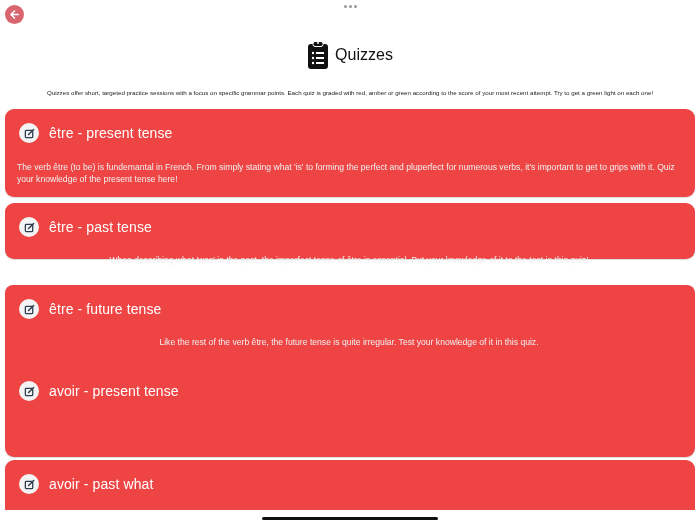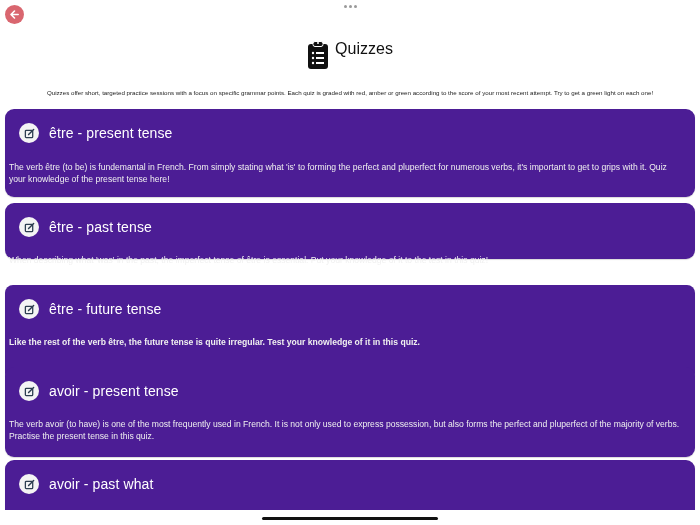--- a/index.html
+++ b/index.html
@@ -20,50 +20,50 @@
     .back-btn {
       position: absolute; left: 5px; top: 5px;
       width: 19px; height: 19px; border-radius: 50%;
       background: #d9666f;
       display: flex; align-items: center; justify-content: center;
       cursor: pointer;
     }
 
     .header {
       position: absolute; left: 0; right: 0; top: 40px;
-      display: flex; justify-content: center; align-items: flex-start; gap: 6px;
+      display: flex; justify-content: center; align-items: center; gap: 6px;
     }
     .header-title { font-size: 16px; color: #111; }
 
     .intro {
       position: absolute; left: 0; right: 0; top: 89px;
       text-align: center; font-size: 6.2px; color: #222;
     }
 
     .card {
       position: absolute; left: 5px; width: 690px;
-      background: #4c1d95; border-radius: 9px;
+      background: #ef4444; border-radius: 9px;
       color: #fff;
       box-shadow: 0 1px 1px rgba(0,0,0,0.15);
     }
     .card-head {
       position: absolute; left: 14px; top: 14px;
       display: flex; align-items: center; gap: 10px;
     }
     .card-icon {
       width: 20px; height: 20px; border-radius: 50%;
       background: #f4f4f4;
       display: flex; align-items: center; justify-content: center;
     }
     .card-title { font-size: 14px; color: #fff; letter-spacing: 0.1px; }
     .card-desc {
-      position: absolute; left: 4px; right: 14px;
+      position: absolute; left: 12px; right: 14px;
       font-size: 8.6px; line-height: 11.5px; color: #f0f0f0;
     }
-    .card-desc.center { }
+    .card-desc.center { text-align: center; }
 
     .home-indicator {
       position: absolute; left: 262px; top: 517px;
       width: 176px; height: 3px; border-radius: 2px; background: #111;
     }
   </style>
 </head>
 <body>
 
 <div class="screen">
@@ -126,34 +126,33 @@
   <div class="card" style="top:285px;height:96px;border-radius:8px;">
     <div class="card-head">
       <span class="card-icon">
         <svg width="11" height="11" viewBox="0 0 12 12">
             <rect x="1.5" y="2.5" width="8" height="8" rx="1" fill="none" stroke="#2d3e50" stroke-width="1.4"></rect>
             <path d="M5 7.2L10.5 1.7" stroke="#2d3e50" stroke-width="1.6" stroke-linecap="round"></path>
           </svg>
       </span>
       <span class="card-title">être - future tense</span>
     </div>
-    <p class="card-desc center" style="top:52px;font-weight:bold;">Like the rest of the verb être, the future tense is quite irregular. Test your knowledge of it in this quiz.</p>
+    <p class="card-desc center" style="top:52px;">Like the rest of the verb être, the future tense is quite irregular. Test your knowledge of it in this quiz.</p>
   </div>
 
   <div class="card" style="top:367px;height:90px;">
     <div class="card-head">
       <span class="card-icon">
         <svg width="11" height="11" viewBox="0 0 12 12">
             <rect x="1.5" y="2.5" width="8" height="8" rx="1" fill="none" stroke="#2d3e50" stroke-width="1.4"></rect>
             <path d="M5 7.2L10.5 1.7" stroke="#2d3e50" stroke-width="1.6" stroke-linecap="round"></path>
           </svg>
       </span>
       <span class="card-title">avoir - present tense</span>
     </div>
-    <p class="card-desc" style="top:52px;">The verb avoir (to have) is one of the most frequently used in French. It is not only used to express possession, but also forms the perfect and pluperfect of the majority of verbs. Practise the present tense in this quiz.</p>
   </div>
 
   <div class="card" style="top:460px;height:90px;">
     <div class="card-head">
       <span class="card-icon">
         <svg width="11" height="11" viewBox="0 0 12 12">
             <rect x="1.5" y="2.5" width="8" height="8" rx="1" fill="none" stroke="#2d3e50" stroke-width="1.4"></rect>
             <path d="M5 7.2L10.5 1.7" stroke="#2d3e50" stroke-width="1.6" stroke-linecap="round"></path>
           </svg>
       </span>

